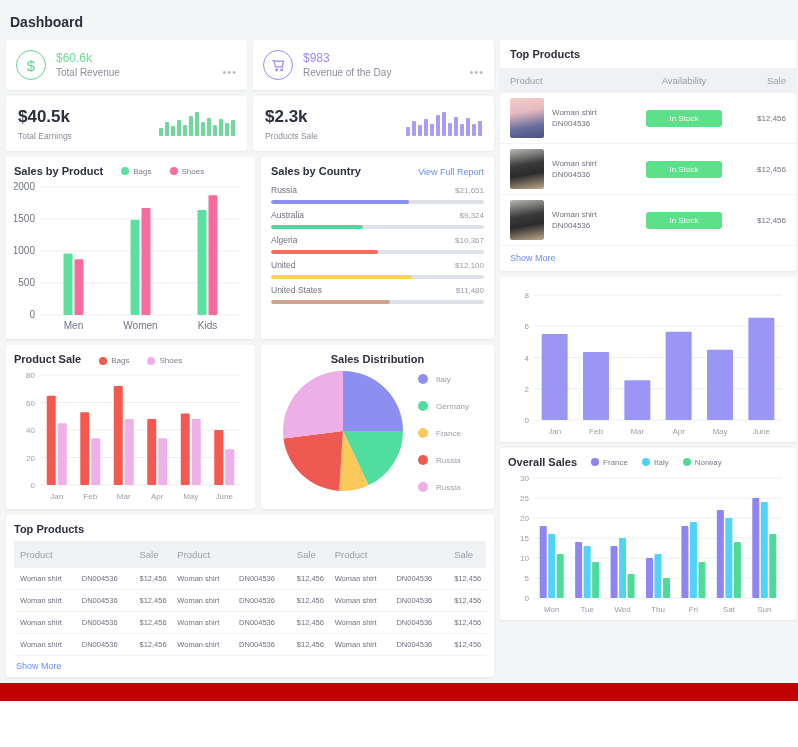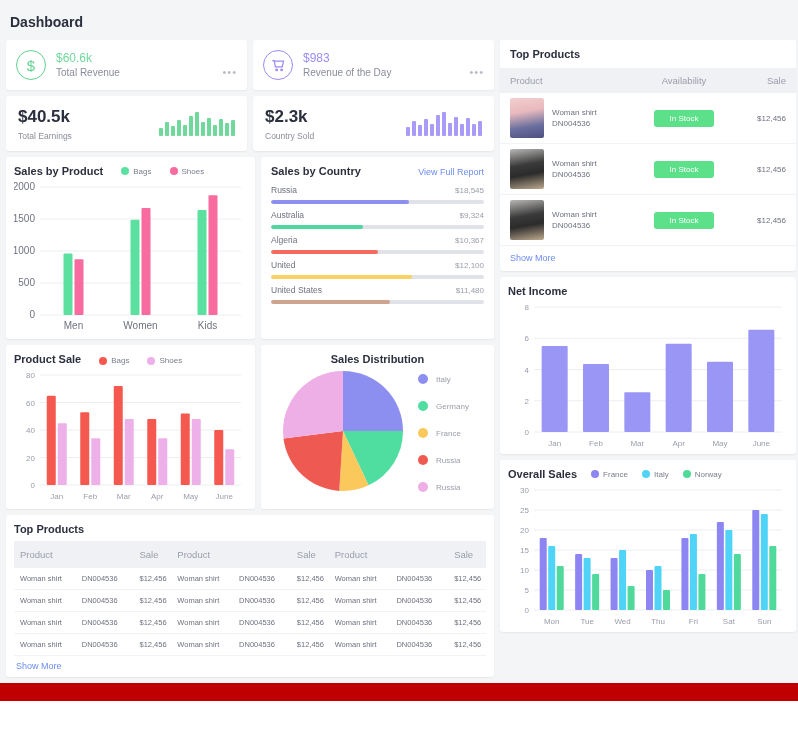--- a/index.html
+++ b/index.html
@@ -81,21 +81,21 @@
   
   .tp-head {
     display:flex; background:#f0f1f4; padding:7px 10px;
     font-size:9.5px; color:#9a9dab;
   }
   .tp-row { display:flex; align-items:center; padding:5px 10px; border-bottom:1px solid #f2f3f5;}
   .thumb { width:34px;height:40px;border-radius:2px; flex:none; }
   .tp-name { font-size:8px; color:#6f7280; line-height:11px; }
   .pill {
     background:#5ce08a; color:#fff; font-size:8px;
-    padding:4px 5px; border-radius:3px; text-align:center; width:60px;
+    padding:4px 5px; border-radius:3px; text-align:center; width:76px;
   }
   .tp-sale { font-size:8px; color:#6f7280; text-align:right; }
 
   
   .bt-head { display:flex; background:#f0f1f4; }
   .bt-head div { font-size:9.5px; color:#9a9dab; padding:8px 0; }
   .bt-row { display:flex; border-bottom:1px solid #f2f3f5; }
   .bt-row div { font-size:7.5px; color:#6f7280; padding:6px 0; }
 
   .red-bar { background:#c00000; height:18px; width:100%; }
@@ -157,21 +157,21 @@
         </div>
         <div>
           <div class="kpi-amt purple">$983</div>
           <div class="kpi-lbl">Revenue of the Day</div>
         </div>
         <div class="dots">•••</div>
       </div>
       <div class="card kpi-bot">
         <div class="kpi-bot-txt">
           <div class="kpi-big">$2.3k</div>
-          <div class="kpi-sub">Country Sold</div>
+          <div class="kpi-sub">Products Sale</div>
         </div>
         <div class="spark">
                   <i style="height: 9px; background: rgb(169, 155, 247);"></i>
                   <i style="height: 15px; background: rgb(169, 155, 247);"></i>
                   <i style="height: 11px; background: rgb(169, 155, 247);"></i>
                   <i style="height: 17px; background: rgb(169, 155, 247);"></i>
                   <i style="height: 12px; background: rgb(169, 155, 247);"></i>
                   <i style="height: 21px; background: rgb(169, 155, 247);"></i>
                   <i style="height: 24px; background: rgb(169, 155, 247);"></i>
                   <i style="height: 13px; background: rgb(169, 155, 247);"></i>
@@ -225,21 +225,21 @@
 
       <div class="card" style="width:233px;padding:8px 10px;">
         <div style="display:flex;justify-content:space-between;align-items:baseline;">
           <div class="panel-head">Sales by Country</div>
           <div class="link">View Full Report</div>
         </div>
         <div style="margin-top:6px;">
                 <div class="ctry-row">
                   <div class="ctry-top">
       <span class="ctry-name">Russia</span>
-      <span class="ctry-val">$18,545</span>
+      <span class="ctry-val">$21,651</span>
                   </div>
       <div class="bar-track">
         <div class="bar-fill" style="width: 65%; background: rgb(140, 142, 240);"></div>
                   </div>
                 </div>
                 <div class="ctry-row">
                   <div class="ctry-top">
       <span class="ctry-name">Australia</span>
       <span class="ctry-val">$9,324</span>
                   </div>
@@ -453,21 +453,20 @@
       <div style="width:92px;display:flex;justify-content:center">
         <div class="pill">In Stock</div>
                 </div>
       <div class="tp-sale" style="width:56px">$12,456</div>
               </div>
             </div>
       <div class="link" style="padding:7px 10px 8px 10px;">Show More</div>
     </div>
 
     <div class="card" style="padding:8px 8px 2px 8px;">
-      <div class="panel-head">Net Income</div>
       <div>
               <svg width="280" height="155" class="chart-svg">
                 <line x1="26" y1="135" x2="274" y2="135" class="gridline"></line>
                 <text x="21" y="138" text-anchor="end" class="axlab">0</text>
                 <line x1="26" y1="103.75" x2="274" y2="103.75" class="gridline"></line>
                 <text x="21" y="106.75" text-anchor="end" class="axlab">2</text>
                 <line x1="26" y1="72.5" x2="274" y2="72.5" class="gridline"></line>
                 <text x="21" y="75.5" text-anchor="end" class="axlab">4</text>
                 <line x1="26" y1="41.25" x2="274" y2="41.25" class="gridline"></line>
                 <text x="21" y="44.25" text-anchor="end" class="axlab">6</text>

